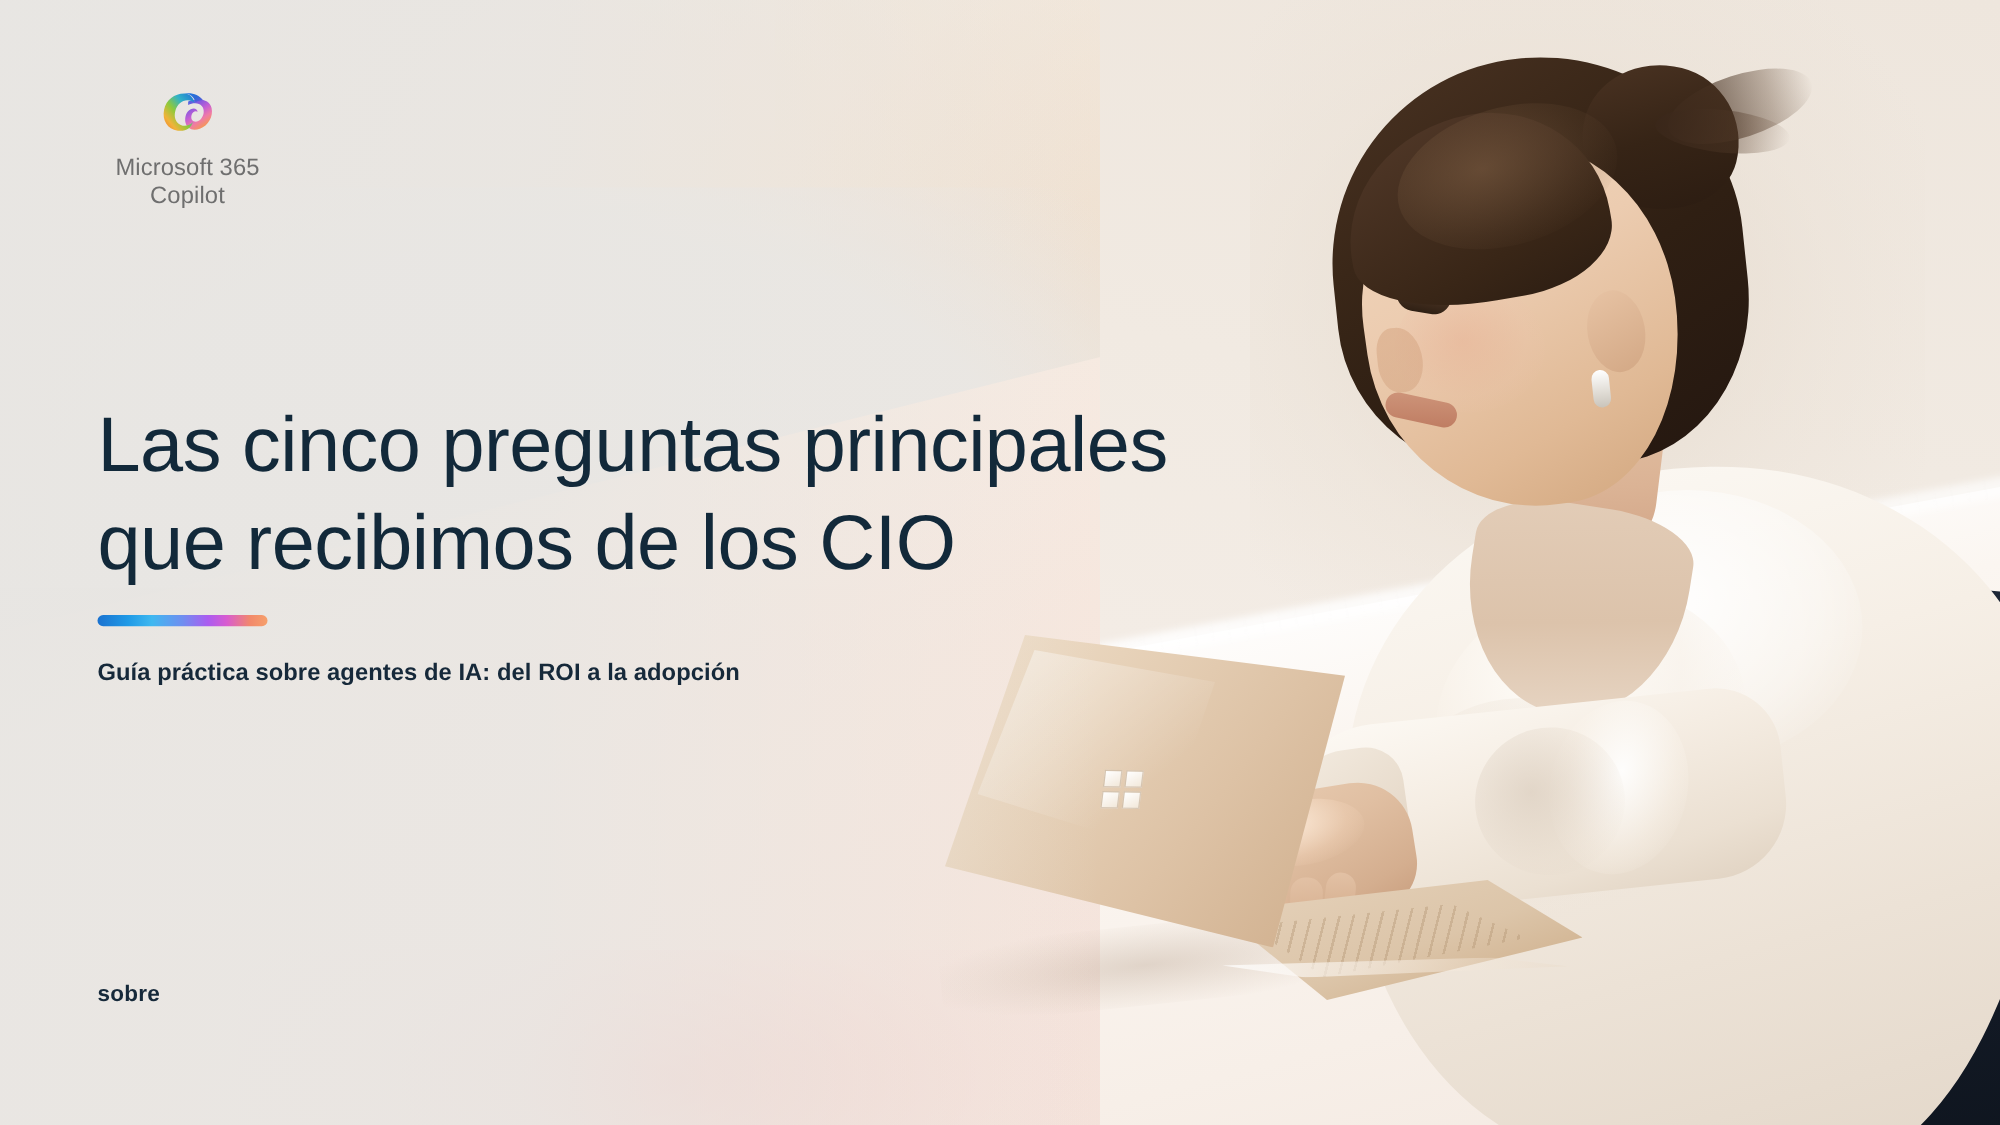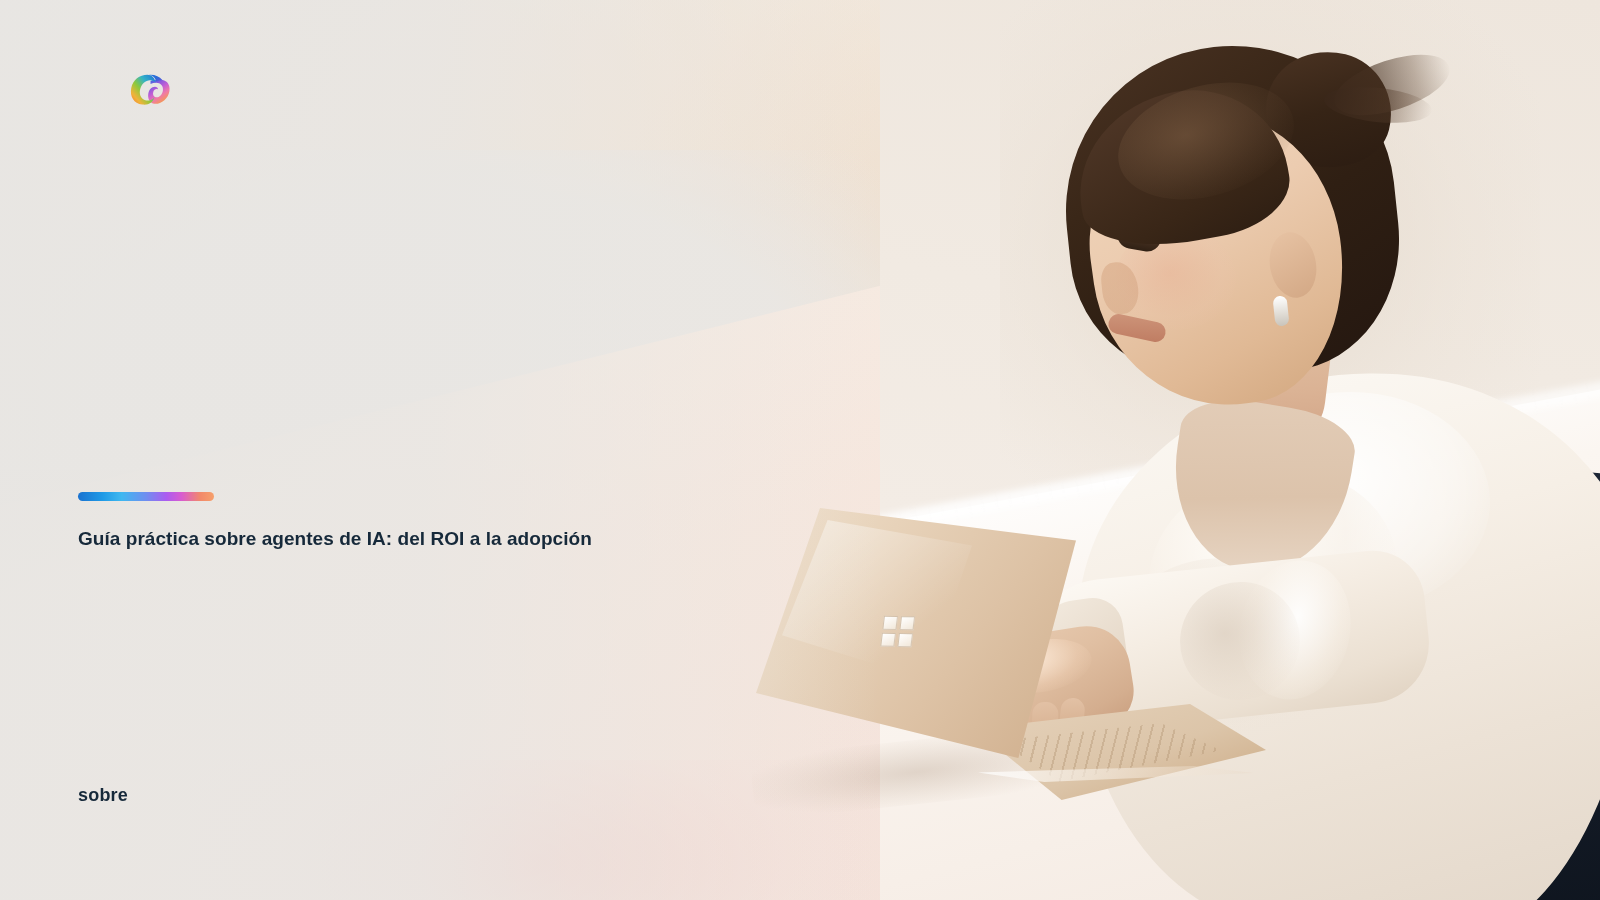--- a/index.html
+++ b/index.html
@@ -708,22 +708,25 @@
             <stop offset="100%" stop-color="#6a54dc"></stop>
           </linearGradient>
         </defs>
 
         <path d="M24.5 14.5 C33 11.5 41 13 42.5 19.5 C44 26 40 33 33.5 35.5 C28 37.6 23.5 35.5 22.5 31 C21.6 27 23 22 26.5 20.5 C29.5 19.2 31.5 20.5 31.8 22.5 C30 21.5 28 22.4 27.2 24.8 C26.4 27.3 27.3 29.6 29.4 30 C32.6 30.6 35.8 27.4 36.4 23.4 C37 19 34.2 16 29.8 16 C28 16 26.2 16.4 24.5 17.2 Z" fill="url(#cpRight)"></path>
 
         <path d="M21.5 8.5 C14 8.5 7.5 13.5 6 21 C4.4 29 8.5 36 16.5 37 C22.5 37.8 27 35 28 30.5 C25.8 33 22 34 18.8 32.6 C15 31 13.4 26.6 14.6 22 C15.9 17 19.6 13.6 24 13.6 C26.4 13.6 28.4 14.5 29.6 16 C28.5 11.6 25.7 8.5 21.5 8.5 Z" fill="url(#cpLeft)"></path>
 
         <path d="M21.5 8.5 C25.8 8.5 28.8 11 30.3 15.2 C31.9 14.2 33.8 13.6 35.8 13.5 C33.4 10.2 29.2 8.3 24.6 8.3 C23.5 8.3 22.5 8.4 21.5 8.5 Z" fill="url(#cpTop)"></path>
       </svg>
+      <div class="brand-name">Microsoft 365
+Copilot</div>
     </div>
 
+    <h1 class="headline">Las cinco preguntas principales que recibimos de los CIO</h1>
 
     <div class="accent-bar"></div>
 
     <p class="subtitle">Guía práctica sobre agentes de IA: del ROI a la adopción</p>
 
     <p class="doc-type">sobre</p>
 
   </div>
 </div>
 

